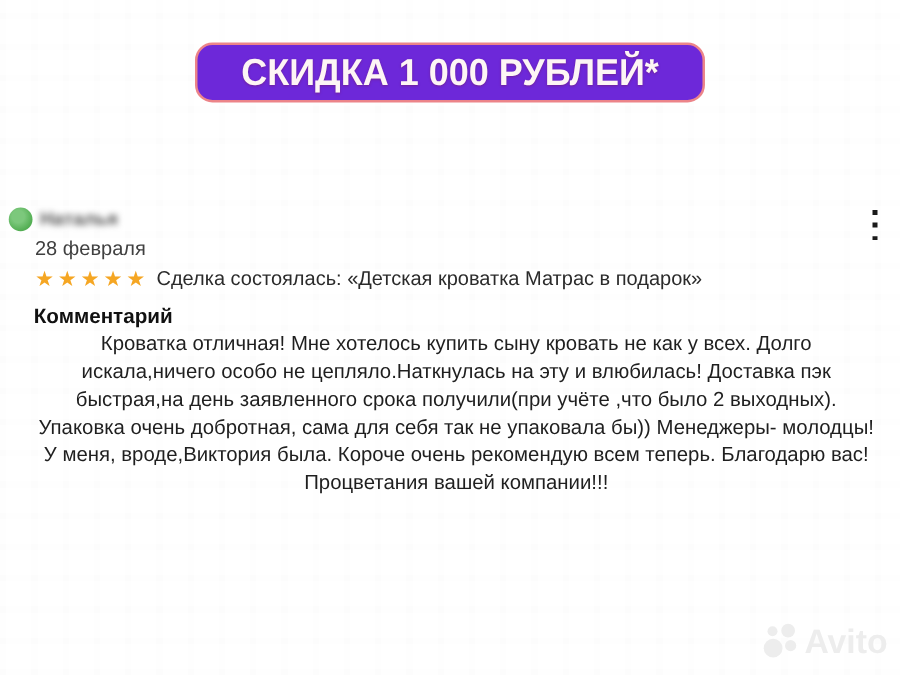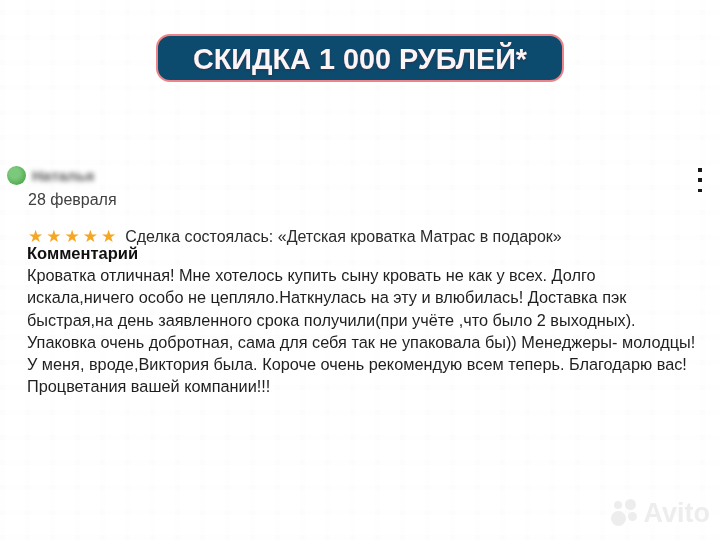--- a/index.html
+++ b/index.html
@@ -18,21 +18,21 @@
     background-blend-mode:multiply;
     opacity:.5;
     pointer-events:none;
   }
 
   
   .banner{
     position:absolute;top:34px;left:50%;transform:translateX(-50%);
     height:48px;line-height:46px;
     padding:0 28px;
-    background:#0c4a6e;
+    background:#6d28d9;
     border:2px solid #ec8489;
     border-radius:14px;
     box-sizing:border-box;
     white-space:nowrap;
   }
   .banner span{
     display:inline-block;
     font-size:30px;font-weight:bold;color:#fdf5f5;
     letter-spacing:0px;
     transform:scaleX(0.96);transform-origin:center;
@@ -54,35 +54,35 @@
     position:absolute;right:12px;top:8px;width:16px;height:24px;
     display:flex;flex-direction:column;align-items:center;justify-content:space-between;
     cursor:pointer;
   }
   .kebab i{width:3.5px;height:3.5px;background:#1a1a1a;display:block;}
   .review-date{
     position:absolute;left:28px;top:31px;
     font-size:16px;color:#404040;
   }
   .rating-row{
-    position:absolute;left:28px;top:53px;white-space:nowrap;margin-top:13px;
+    position:absolute;left:28px;top:53px;white-space:nowrap;
   }
   .stars{
     font-size:17px;color:#f5a623;letter-spacing:3px;vertical-align:middle;
   }
   .deal-text{
     font-size:16px;color:#2b2b2b;vertical-align:middle;margin-left:6px;
   }
   .comment-label{
     position:absolute;left:27px;top:84px;
     font-size:16.5px;font-weight:bold;color:#111;
   }
   .comment-text{
     position:absolute;left:27px;top:104px;width:676px;
-    font-size:16.3px;line-height:22.3px;color:#1f1f1f;
+    font-size:16.3px;line-height:22.3px;color:#1f1f1f;text-align:center;
   }
 
   
   .watermark{
     position:absolute;right:10px;bottom:12px;height:30px;
     display:flex;align-items:center;gap:3px;
     opacity:1;pointer-events:none;
   }
   .wm-logo{position:relative;width:30px;height:28px;}
   .wm-logo b{position:absolute;border-radius:50%;background:#ededed;display:block;}

